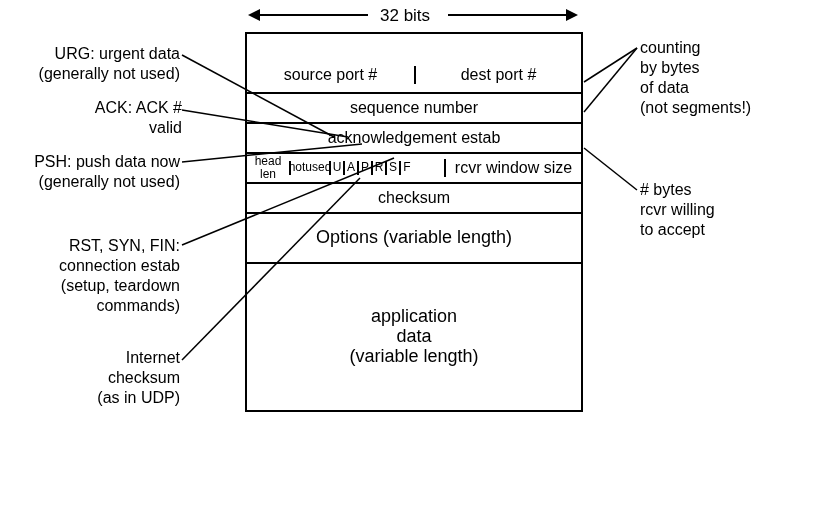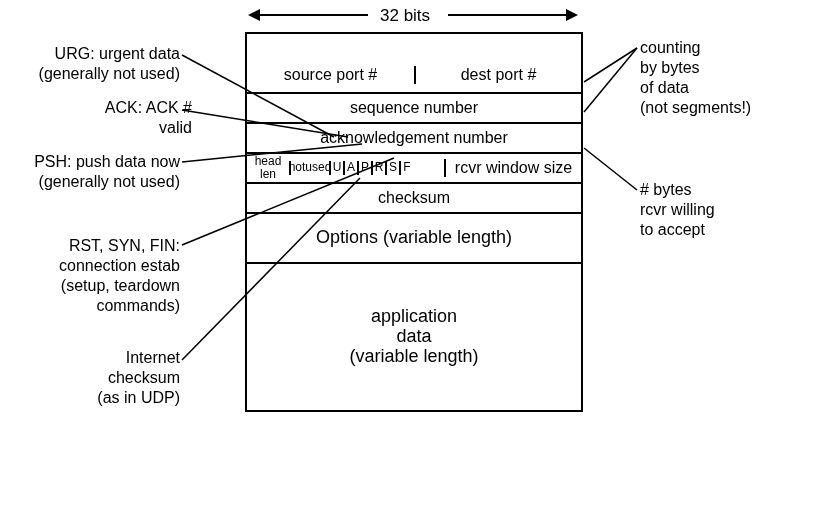--- a/index.html
+++ b/index.html
@@ -100,21 +100,21 @@
 
 <div class="frame">
   <div class="row h34">
     <div class="cell half">source port #</div>
     <div class="cell half">dest port #</div>
   </div>
   <div class="row h30">
     <div class="cell full">sequence number</div>
   </div>
   <div class="row h30">
-    <div class="cell full">acknowledgement number</div>
+    <div class="cell full">acknowledgement estab</div>
   </div>
   <div class="row h30 flagrow">
     <div class="cell hd">
       <span>head</span>
       <span>len</span>
     </div>
     <div class="cell nu">
       <span>not</span>
       <span>used</span>
     </div>
@@ -138,21 +138,21 @@
       <span>data</span>
       <span>(variable length)</span>
     </div>
   </div>
 </div>
 
 <div class="ann left" style="top:44px; left:10px; width:170px;">
   <span>URG: urgent data</span><br>
   <span>(generally not used)</span>
 </div>
-<div class="ann left" style="top:98px; left:82px; width:110px;">
+<div class="ann left" style="top:98px; left:72px; width:110px;">
   <span>ACK: ACK #</span><br>
   <span>valid</span>
 </div>
 <div class="ann left" style="top:152px; left:10px; width:170px;">
   <span>PSH: push data now</span><br>
   <span>(generally not used)</span>
 </div>
 <div class="ann left" style="top:236px; left:40px; width:140px;">
   <span>RST, SYN, FIN:</span><br>
   <span>connection estab</span><br>

